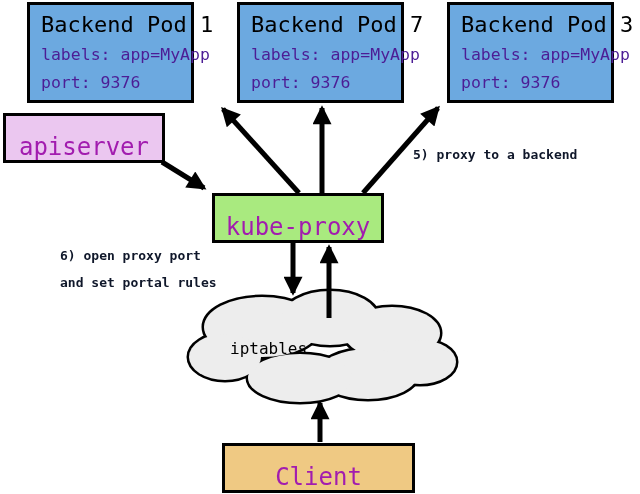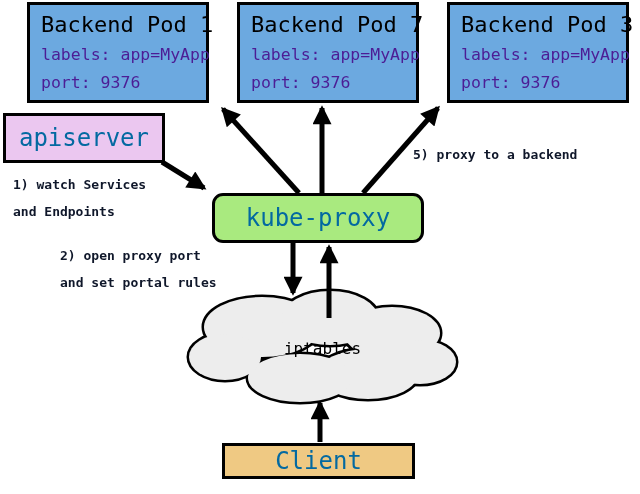--- a/index.html
+++ b/index.html
@@ -22,21 +22,21 @@
     height: 494px;
     background: var(--background);
     overflow: hidden;
   }
   .box {
     position: absolute;
     border: 3px solid var(--border);
   }
   .pod {
     top: 2px;
-    width: 182px;
+    width: 167px;
     height: 101px;
     background: var(--pod-fill);
     padding: 4px 0 0 11px;
   }
   .pod-title {
     font-size: 22px;
     line-height: 32px;
     color: #000;
     white-space: nowrap;
   }
@@ -44,51 +44,50 @@
     font-size: 16.5px;
     line-height: 28px;
     color: #4c1d95;
     white-space: nowrap;
   }
   .node-apiserver {
     left: 3px; top: 113px; width: 162px; height: 50px;
     background: var(--apiserver-fill);
   }
   .node-kube-proxy {
-    left: 212px; top: 193px; width: 212px; height: 50px;
+    left: 212px; top: 193px; width: 172px; height: 50px;
     background: var(--kube-proxy-fill);
-    border-radius: 11px;
   }
   .node-client {
-    left: 222px; top: 443px; width: 193px; height: 36px;
+    left: 222px; top: 443px; width: 193px; height: 50px;
     background: var(--client-fill);
   }
   .node-label {
     display: flex;
     align-items: center;
     justify-content: center;
     width: 100%;
     height: 100%;
     font-size: 24px;
-    color: #0369a1;
+    color: #a21caf;
+    margin-top: 9px;
   }
   .annotation {
     position: absolute;
     font-size: 13px;
     font-weight: bold;
     line-height: 27px;
     color: #0f172a;
     white-space: pre;
   }
   .iptables-label {
     position: absolute;
     left: 230px;
     top: 339px;
     width: 185px;
-    text-align: center;
     font-size: 16px;
     color: #000;
   }
   svg.overlay {
     position: absolute;
     left: 0; top: 0;
     pointer-events: none;
   }
   .cloud-stroke { fill: var(--cloud-fill); stroke: var(--border); stroke-width: 5; }
   .cloud-fill-only { fill: var(--cloud-fill); stroke: none; }
@@ -160,19 +159,17 @@
   <div class="box node-kube-proxy">
     <div class="node-label">kube-proxy</div>
   </div>
 
   <div class="box node-client">
     <div class="node-label">Client</div>
   </div>
 
   <div class="iptables-label">iptables</div>
 
-  <div class="annotation" style="left:13px; top:171px">1) watch Services
-and Endpoints</div>
-  <div class="annotation" style="left:60px; top:242px">2) open proxy port
+  <div class="annotation" style="left:60px; top:242px">6) open proxy port
 and set portal rules</div>
   <div class="annotation" style="left:413px; top:141px">5) proxy to a backend</div>
 
 </div>
 
 </body></html>

